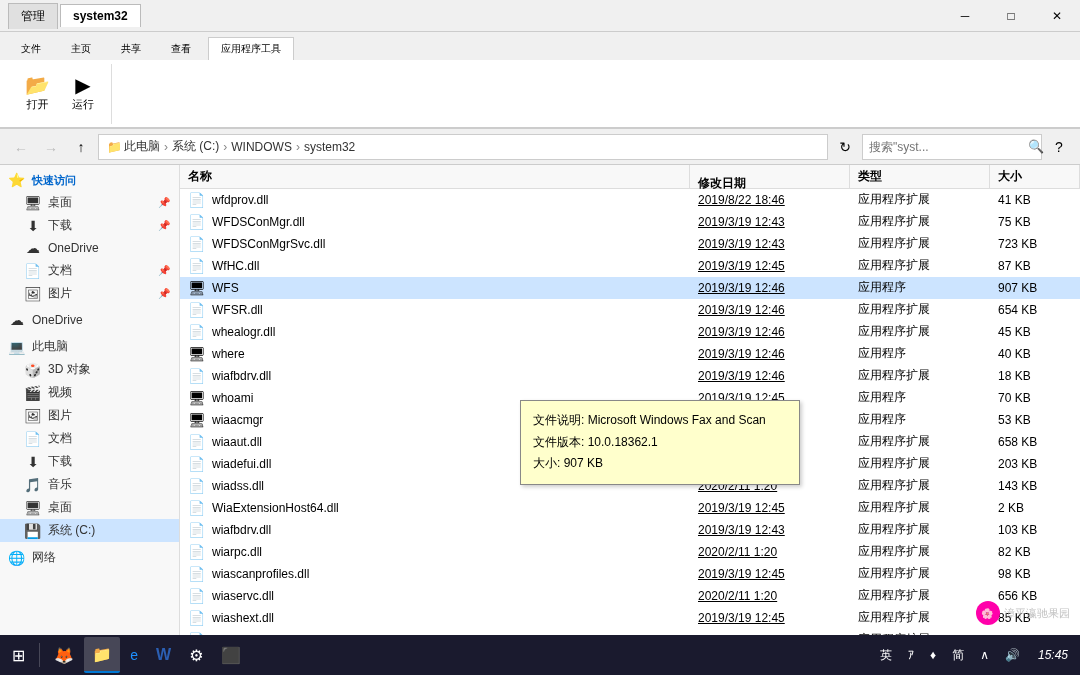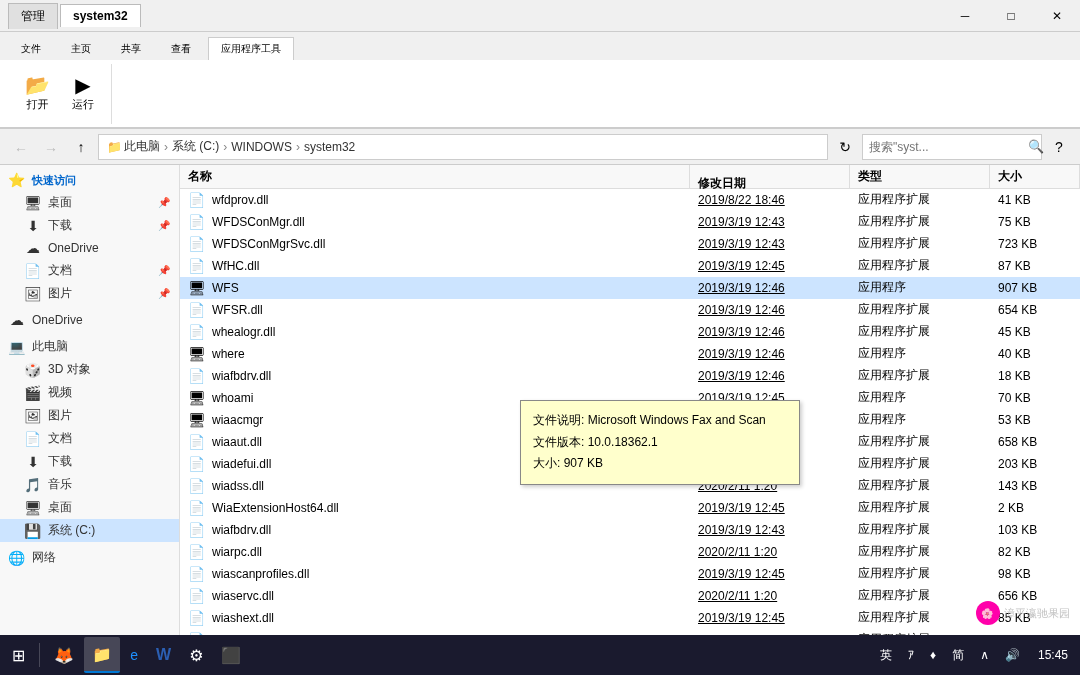--- a/index.html
+++ b/index.html
@@ -301,21 +301,21 @@
       color: white;
       font-size: 12px;
     }
     .taskbar-tray-item {
       padding: 4px 6px;
       display: flex;
       align-items: center;
       gap: 2px;
       cursor: pointer;
     }
-    .taskbar-clock { text-align: right; line-height: 1.4; padding: 0 8px; }
+    .taskbar-clock { text-align: right; line-height: 1.4; padding: 0 8px; font-style: italic; }
 
     
     .tooltip {
       position: absolute;
       left: 340px;
       top: 235px;
       background: #ffffcc;
       border: 1px solid #888;
       padding: 9px 12px;
       font-size: 12px;

